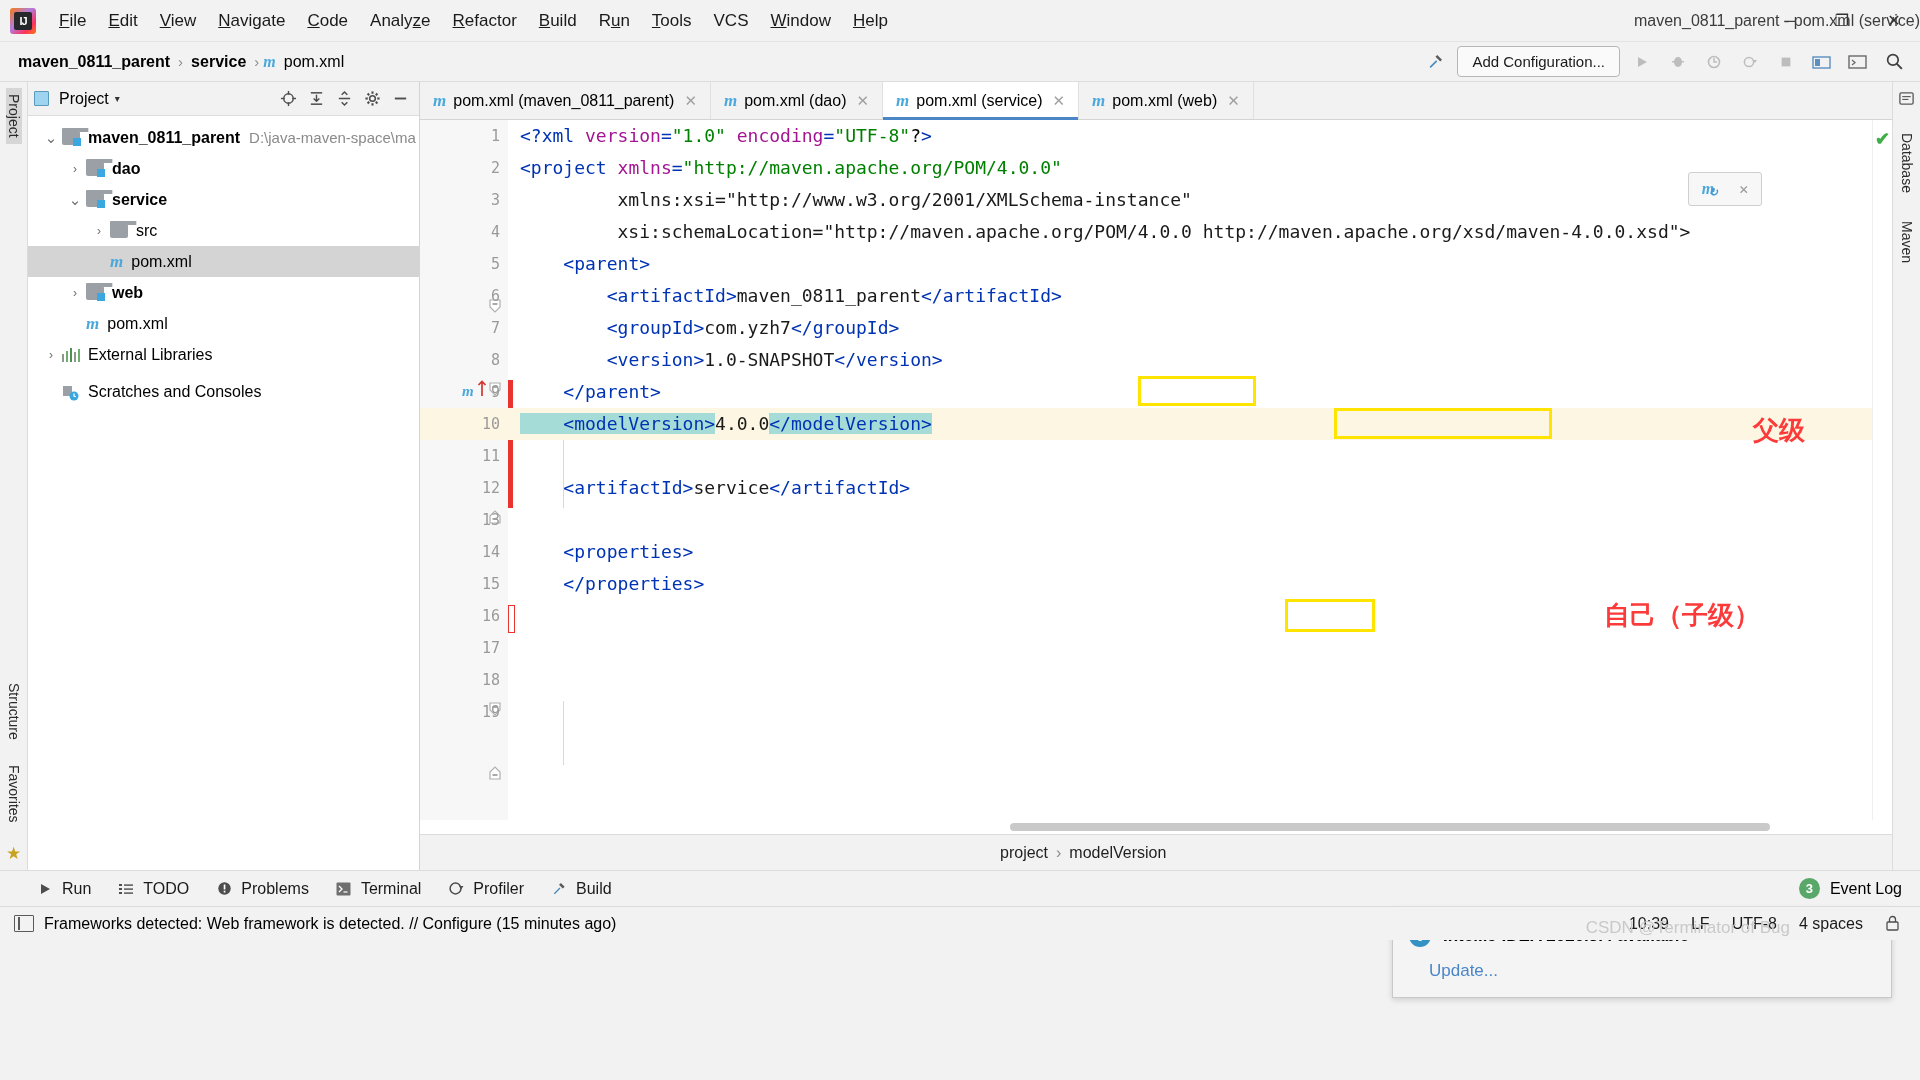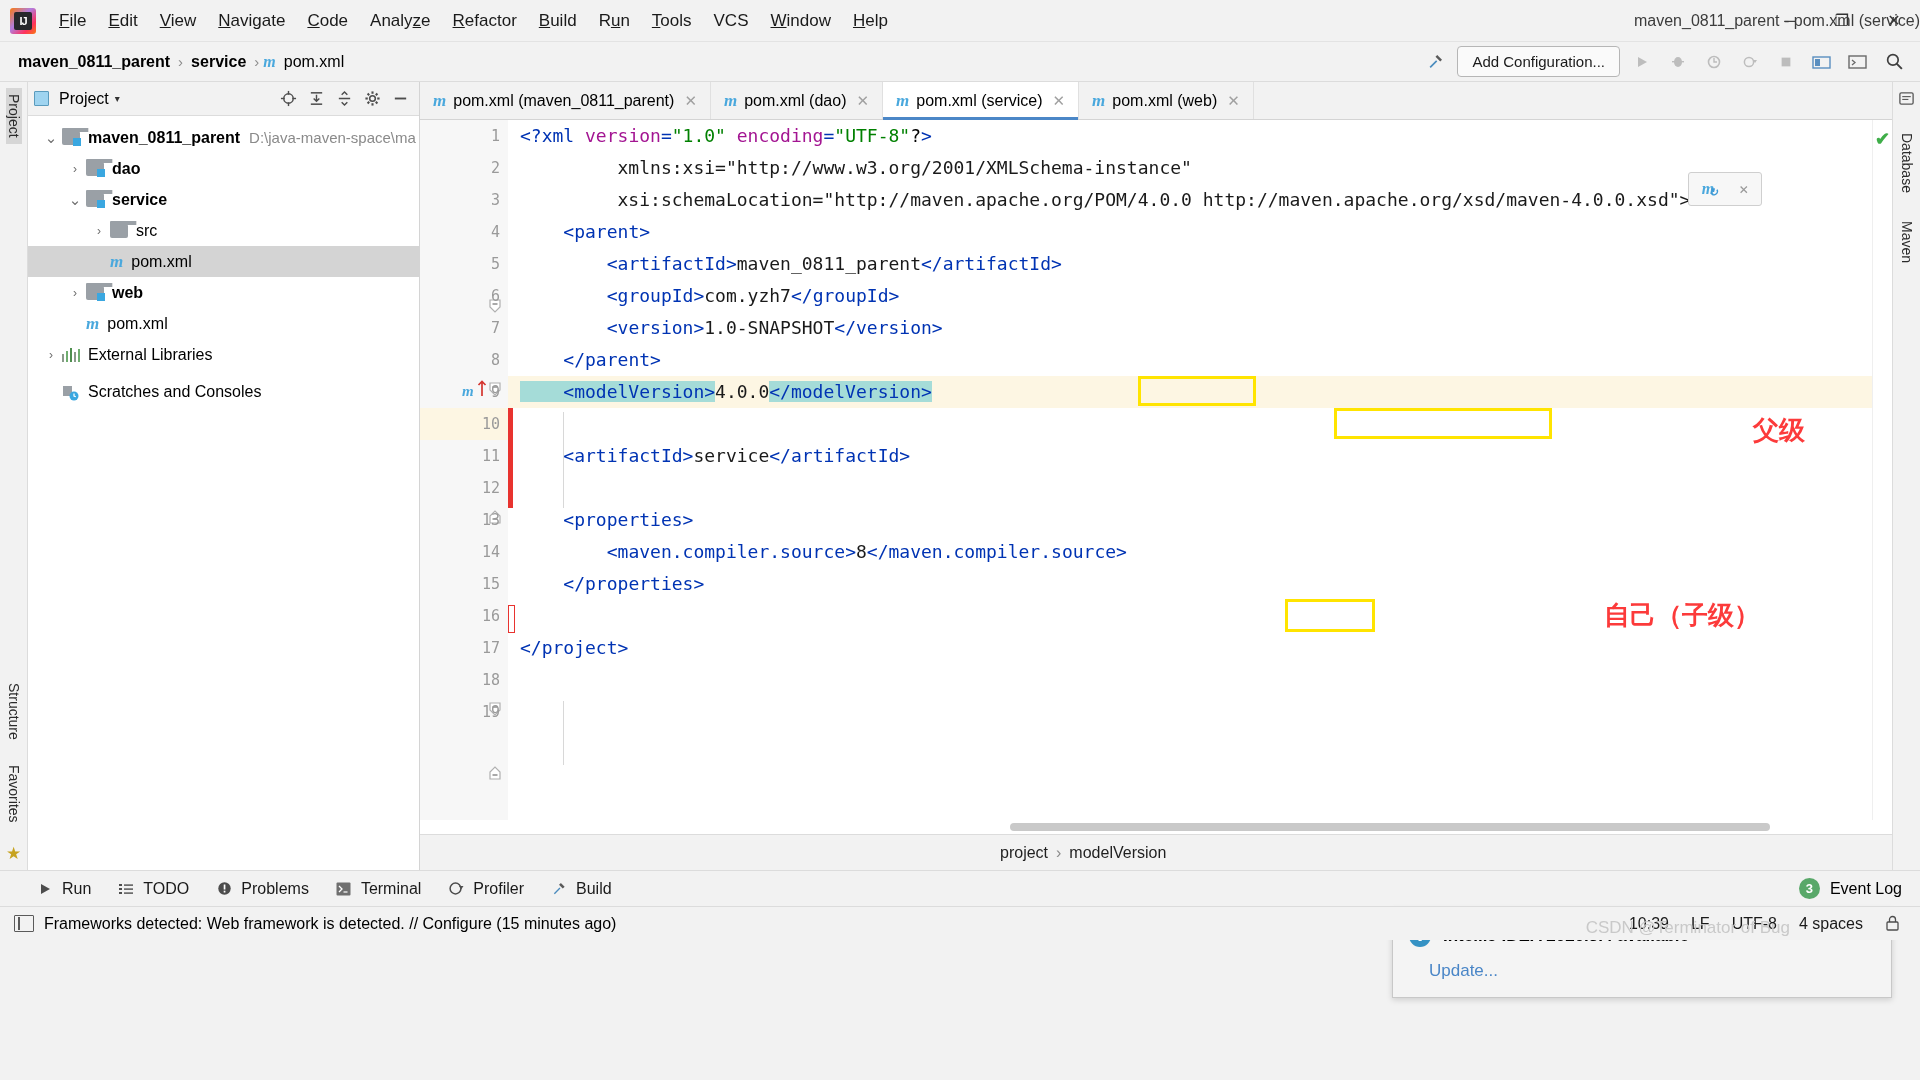--- a/index.html
+++ b/index.html
@@ -493,36 +493,35 @@
         <div class="code" id="code">
 
           <div class="redbar" style="top:260px;height:128px;"></div>
           <div class="changebar" style="top:485px;height:28px;border:1.5px solid #e8332f;background:#fff;width:7px;"></div>
 
           <div class="vguide" style="left:55px;top:292px;height:96px;"></div>
           <div class="vguide" style="left:55px;top:581px;height:64px;"></div>
 
           <div id="codelines">
               <div class="cline"><span class="tagc">&lt;?xml</span> <span class="attr">version</span><span class="tagc">=</span><span class="strv">"1.0"</span> <span class="attr">encoding</span><span class="tagc">=</span><span class="strv">"UTF-8"</span>?<span class="tagc">&gt;</span></div>
+              <div class="cline"><span class="tagc">&lt;project</span> <span class="attr">xmlns</span><span class="tagc">=</span><span class="strv">"http://maven.apache.org/POM/4.0.0"</span></div>
               <div class="cline"><span class="txtv">         xmlns:xsi="http://www.w3.org/2001/XMLSchema-instance"</span></div>
               <div class="cline"><span class="txtv">         xsi:schemaLocation="http://maven.apache.org/POM/4.0.0 http://maven.apache.org/xsd/maven-4.0.0.xsd"&gt;</span></div>
               <div class="cline"><span class="txtv">    </span><span class="tagc">&lt;parent</span><span class="tagc">&gt;</span></div>
               <div class="cline"><span class="txtv">        </span><span class="tagc">&lt;artifactId</span><span class="tagc">&gt;</span><span class="txtv">maven_0811_parent</span><span class="tagc">&lt;/artifactId</span><span class="tagc">&gt;</span></div>
               <div class="cline"><span class="txtv">        </span><span class="tagc">&lt;groupId</span><span class="tagc">&gt;</span><span class="txtv">com.yzh7</span><span class="tagc">&lt;/groupId</span><span class="tagc">&gt;</span></div>
               <div class="cline"><span class="txtv">        </span><span class="tagc">&lt;version</span><span class="tagc">&gt;</span><span class="txtv">1.0-SNAPSHOT</span><span class="tagc">&lt;/version</span><span class="tagc">&gt;</span></div>
               <div class="cline"><span class="txtv">    </span><span class="tagc">&lt;/parent</span><span class="tagc">&gt;</span></div>
               <div class="cline cur"><span class="hl-teal"><span class="tagc">&nbsp;&nbsp;&nbsp;&nbsp;&lt;modelVersion&gt;</span></span><span class="txtv">4.0.0</span><span class="hl-teal"><span class="tagc">&lt;/modelVersion&gt;</span></span></div>
               <div class="cline">&nbsp;</div>
               <div class="cline"><span class="txtv">    </span><span class="tagc">&lt;artifactId</span><span class="tagc">&gt;</span><span class="txtv">service</span><span class="tagc">&lt;/artifactId</span><span class="tagc">&gt;</span></div>
               <div class="cline">&nbsp;</div>
               <div class="cline"><span class="txtv">    </span><span class="tagc">&lt;properties</span><span class="tagc">&gt;</span></div>
-              <div class="cline"><span class="txtv">        </span><span class="tagc">&lt;maven.compiler.source</span><span class="tagc">&gt;</span><span class="txtv">8</span><span class="tagc">&lt;/maven.compiler.source</span><span class="tagc">&gt;</span></div>
               <div class="cline"><span class="txtv">    </span><span class="tagc">&lt;/properties</span><span class="tagc">&gt;</span></div>
               <div class="cline">&nbsp;</div>
-              <div class="cline"><span class="tagc">&lt;/project</span><span class="tagc">&gt;</span></div>
             </div>
 
           <div style="position:absolute;left:630px;top:256px;width:118px;height:30px;border:3px solid #ffe400;"></div>
           <div style="position:absolute;left:826px;top:288px;width:218px;height:31px;border:3px solid #ffe400;"></div>
           <div style="position:absolute;left:777px;top:479px;width:90px;height:33px;border:3px solid #ffe400;"></div>
 
           <div class="annot" style="left:1245px;top:293px;font-size:26px;">父级</div>
           <div class="annot" style="left:1096px;top:478px;font-size:26px;">自己（子级）</div>
 
           <div class="mvn-popup">

